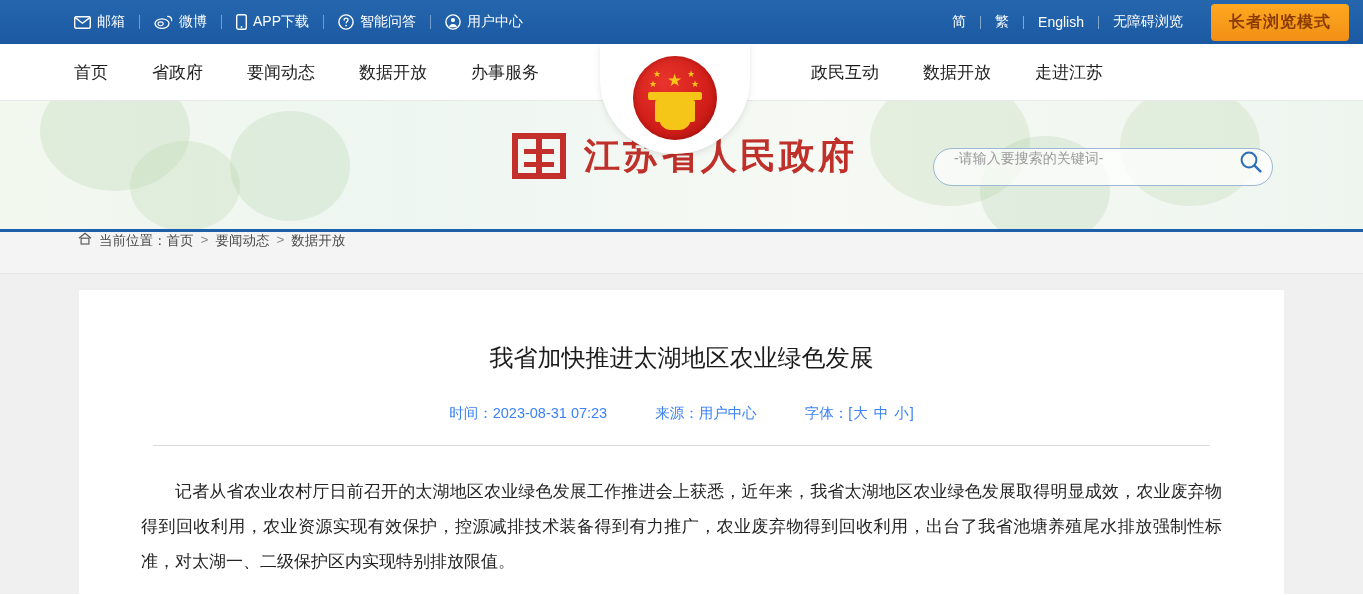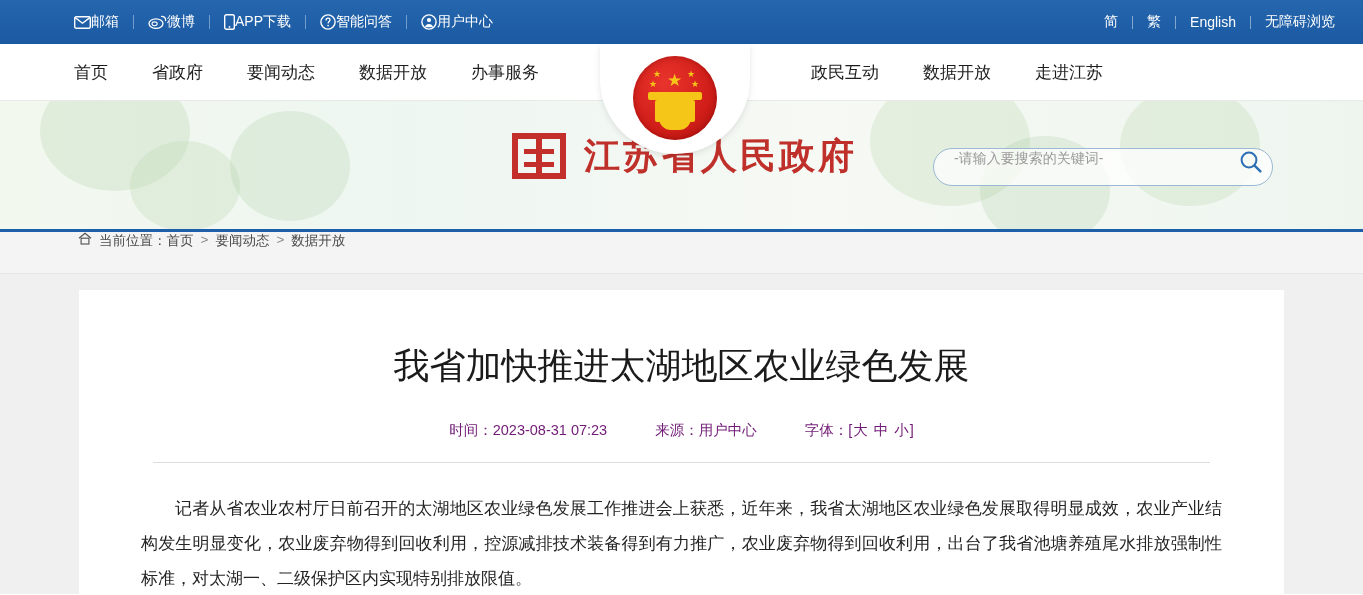--- a/index.html
+++ b/index.html
@@ -24,21 +24,21 @@
     position: relative;
   }
   .topbar-left {
     display: flex;
     align-items: center;
     gap: 0;
   }
   .tb-item {
     display: flex;
     align-items: center;
-    gap: 0;
+    gap: 6px;
     color: #ffffff;
     font-size: 14px;
     padding: 0 14px;
     white-space: nowrap;
     cursor: pointer;
   }
   .tb-sep {
     width: 1px;
     height: 14px;
     background: rgba(255,255,255,0.38);
@@ -273,34 +273,34 @@
   }
   .article-card {
     width: 1205px;
     margin: 0 auto;
     background: #ffffff;
     min-height: 400px;
     padding: 44px 62px 0 62px;
   }
   .article-title {
     text-align: center;
-    font-size: 36px;
+    font-size: 24px;
     color: #1b1b1b;
     font-weight: normal;
     margin: 8px 0 0 0;
     font-family: "DejaVu Sans", "Liberation Sans", sans-serif;
   }
   .article-meta {
     display: flex;
     justify-content: center;
     align-items: center;
     gap: 48px;
     margin-top: 30px;
     font-size: 14.5px;
-    color: #701a75;
+    color: #3b82f6;
   }
   .fontsize-opt { cursor: pointer; padding: 0 1px; }
   .divider {
     margin: 22px 12px 0 12px;
     height: 1px;
     background: #dcdcdc;
   }
   .article-body {
     margin-top: 28px;
     font-size: 17px;
@@ -376,20 +376,21 @@
   </div>
 
   <div class="topbar-right">
     <div class="tb-lang">简</div>
     <div class="tb-vline"></div>
     <div class="tb-lang">繁</div>
     <div class="tb-vline"></div>
     <div class="tb-lang">English</div>
     <div class="tb-vline"></div>
     <div class="tb-lang">无障碍浏览</div>
+    <div class="elder-btn">长者浏览模式</div>
   </div>
 </div>
 
 <div class="nav">
   <div class="nav-group nav-left">
     <div class="nav-item">首页</div>
     <div class="nav-item">省政府</div>
     <div class="nav-item">要闻动态</div>
     <div class="nav-item">数据开放</div>
     <div class="nav-item">办事服务</div>
@@ -477,15 +478,15 @@
       <div>
         <span>来源：</span><span>用户中心</span>
       </div>
       <div>
         <span>字体：</span><span>[</span><span class="fontsize-opt">大</span> <span class="fontsize-opt">中</span> <span class="fontsize-opt">小</span><span>]</span>
       </div>
     </div>
 
     <div class="divider"></div>
 
-    <p class="article-body">记者从省农业农村厅日前召开的太湖地区农业绿色发展工作推进会上获悉，近年来，我省太湖地区农业绿色发展取得明显成效，农业产业结构发生明显变化，农业废弃物得到回收利用，控源减排技术装备得到有力推广，农业废弃物得到回收利用，出台了我省池塘养殖尾水排放强制性标准，对太湖一、二级保护区内实现特别排放限值。</p>
+    <p class="article-body">记者从省农业农村厅日前召开的太湖地区农业绿色发展工作推进会上获悉，近年来，我省太湖地区农业绿色发展取得明显成效，农业废弃物得到回收利用，农业资源实现有效保护，控源减排技术装备得到有力推广，农业废弃物得到回收利用，出台了我省池塘养殖尾水排放强制性标准，对太湖一、二级保护区内实现特别排放限值。</p>
   </div>
 </div>
 
 </body></html>

